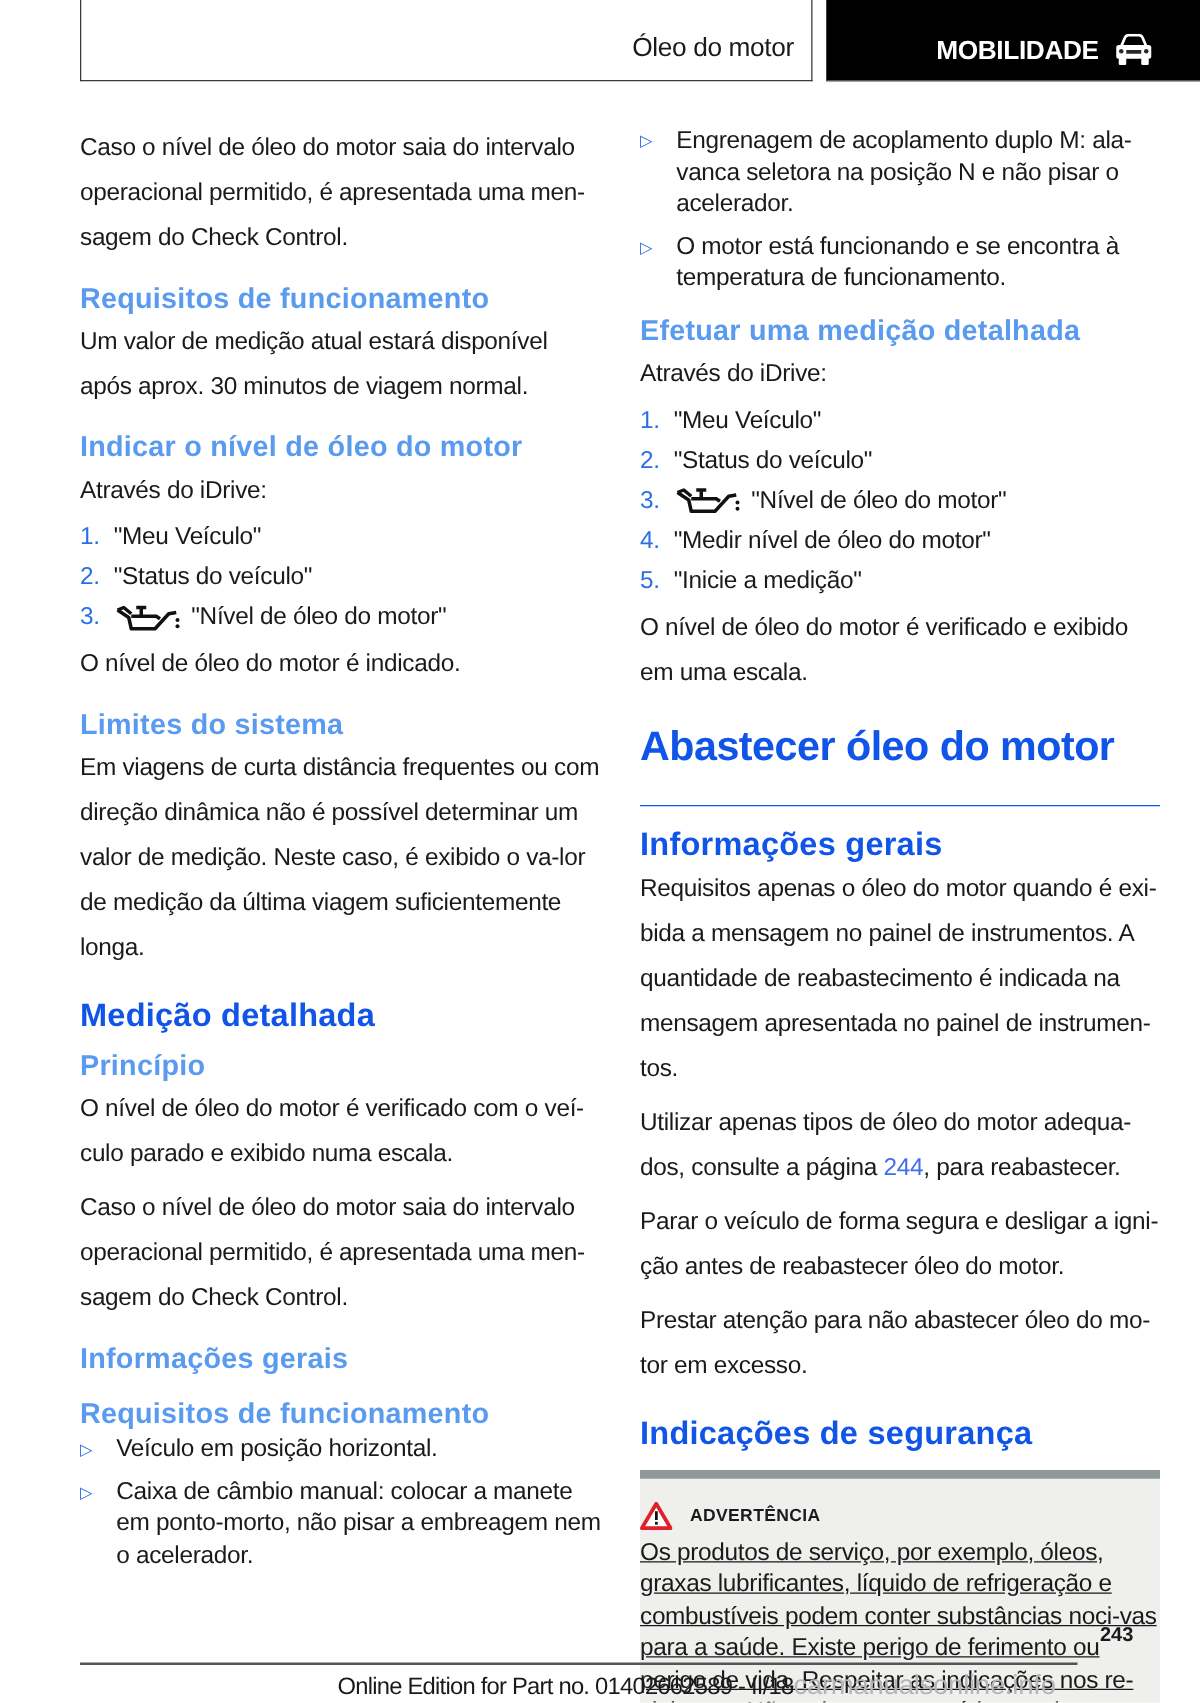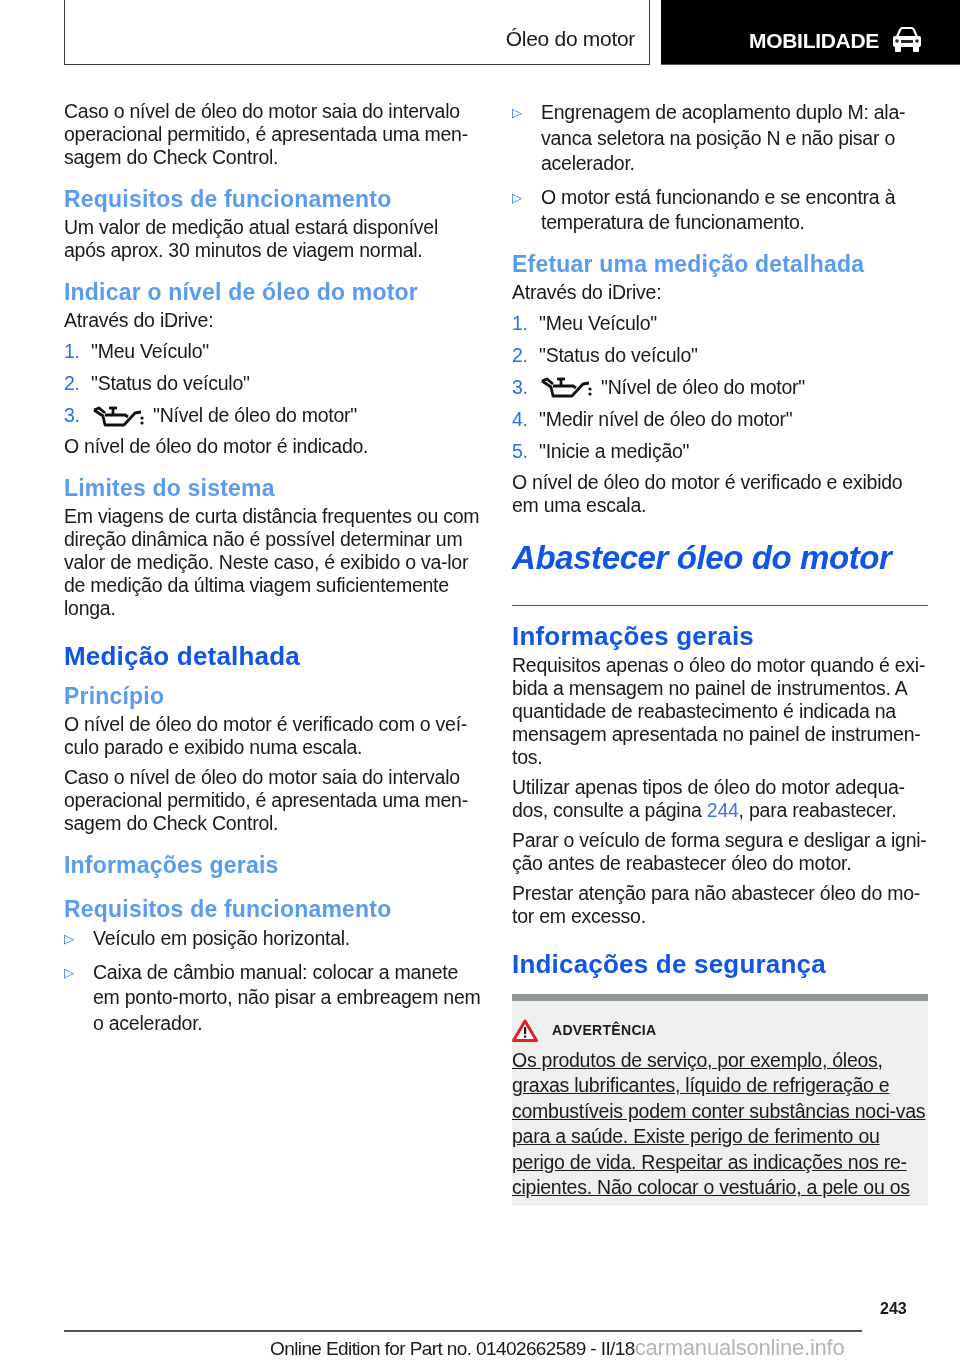--- a/index.html
+++ b/index.html
@@ -23,26 +23,26 @@
     position: absolute; left: 88px; top: 29px; font-size: 21px; font-weight: bold;
     color: #ffffff; letter-spacing: -0.3px;
   }
   .hdr-right .car { position: absolute; left: 230px; top: 27px; width: 32px; height: 26px; }
 
   
   .col { position: absolute; top: 100px; width: 418px; }
   .col-l { left: 64px; }
   .col-r { left: 512px; width: 416px; }
 
-  p.body { font-size: 19.5px; line-height: 23px; letter-spacing: -0.25px; margin-bottom: 7px; color: #1a1a1a; }
+  p.body { font-size: 19.5px; line-height: 36px; letter-spacing: -0.25px; margin-bottom: 7px; color: #1a1a1a; }
   h3.sub { font-size: 23px; font-weight: bold; color: #5a9bf0; line-height: 28px; margin-top: 16px; margin-bottom: 3px; letter-spacing: 0.2px; }
   h2.sec { font-size: 26px; font-weight: bold; color: #1155e8; line-height: 32px; margin-top: 18px; margin-bottom: 8px; letter-spacing: 0.2px; }
   h1.chap {
     font-size: 33px; font-weight: bold; color: #1155e8; line-height: 42px;
-    padding-bottom: 26px; border-bottom: 1.5px solid #1155e8; margin-top: 20px; margin-bottom: 14px; letter-spacing: -0.4px; font-style: italic;
+    padding-bottom: 26px; border-bottom: 1.5px solid #1155e8; margin-top: 20px; margin-bottom: 14px; letter-spacing: -0.4px;
   }
 
   ol.steps { list-style: none; margin-bottom: 4px; }
   ol.steps li { font-size: 19.5px; line-height: 25.5px; margin-bottom: 6.5px; display: flex; align-items: center; letter-spacing: -0.25px; }
   ol.steps .num { color: #2a6fe6; width: 27px; flex: none; }
   .oil { width: 54px; height: 22px; margin-right: 8px; flex: none; }
 
   ul.tri { list-style: none; margin-bottom: 6px; }
   ul.tri li { position: relative; padding-left: 29px; font-size: 19.5px; line-height: 25.5px; margin-bottom: 8px; letter-spacing: -0.25px; }
   ul.tri li .bul { position: absolute; left: 0; top: 0; color: #2a6fe6; font-size: 13px; }

